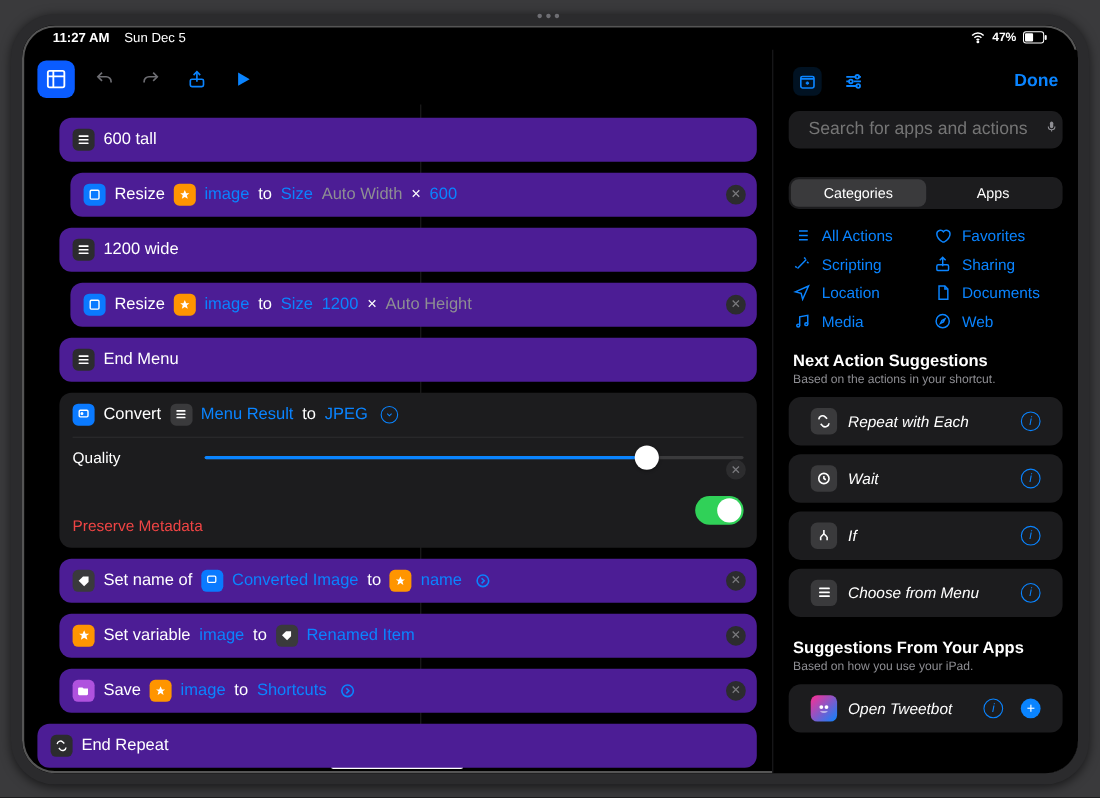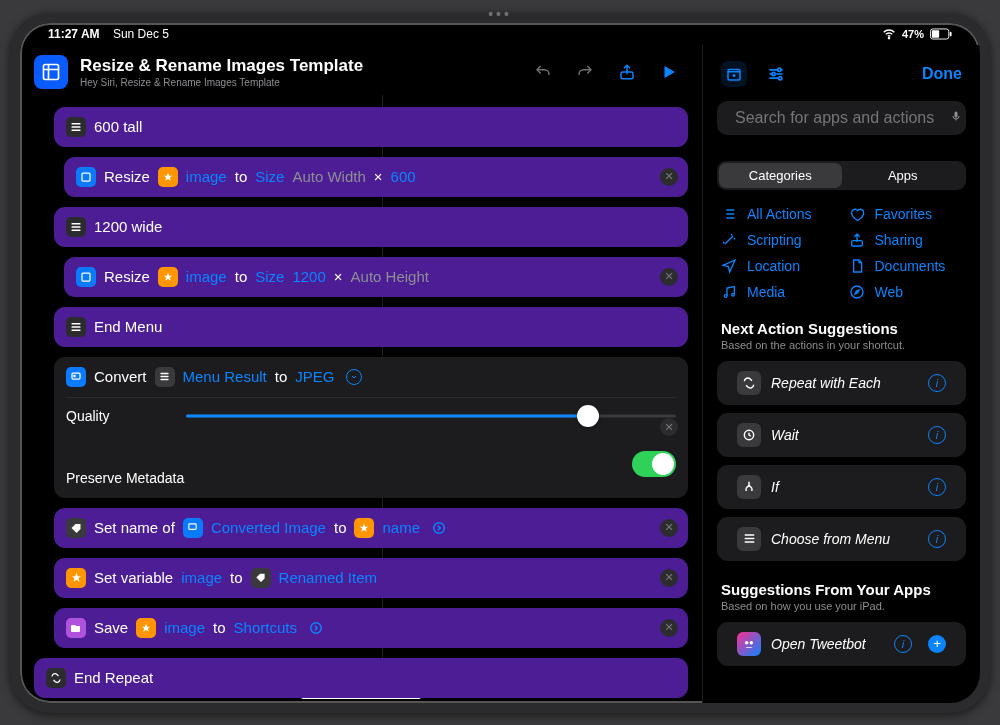--- a/index.html
+++ b/index.html
@@ -143,21 +143,21 @@
 .convert-block .sep { height:1px; background:#2c2c2e; margin:0 12px; }
 .slider-row { padding:8px 12px 8px 12px; display:flex; align-items:center; }
 .slider-row .label { color:#fff; font-size:14px; width:120px; }
 .slider {
   flex:1; height:20px; position:relative;
 }
 .slider .track { position:absolute; left:0; right:0; top:50%; height:3px; background:#3a3a3c; transform:translateY(-50%); border-radius:2px;}
 .slider .fill  { position:absolute; left:0; width:82%; top:50%; height:3px; background:#0a84ff; transform:translateY(-50%); border-radius:2px;}
 .slider .thumb { position:absolute; left:82%; top:50%; width:22px; height:22px; background:#fff; border-radius:50%; transform:translate(-50%,-50%); box-shadow:0 1px 3px rgba(0,0,0,0.4);}
 .toggle-row { padding:8px 12px 12px 12px; display:flex; align-items:center; justify-content:space-between; }
-.toggle-row .label { color:#ffffff; font-size:14px;margin-top:28px; }
+.toggle-row .label { color:#ef4444; font-size:14px;margin-top:28px; }
 .toggle {
   width:44px; height:26px; background:#30d158; border-radius:13px; position:relative;
 }
 .toggle::after { content:""; position:absolute; right:2px; top:2px; width:22px; height:22px; background:#fff; border-radius:50%; }
 
 .home-indicator {
   position:absolute; bottom:4px; left:50%; transform:translateX(-50%);
   width:120px; height:4px; background:#fff; border-radius:3px;
 }
 
@@ -297,24 +297,20 @@
 
     <div class="main-pane">
       <div class="divider-vertical"></div>
 
       <div class="header">
         <div class="app-icon">
           <svg viewBox="0 0 24 24" fill="none" stroke="#fff" stroke-width="2">
               <rect x="3" y="3" width="18" height="18" rx="2"></rect>
               <path d="M3 9h18M9 3v18"></path>
             </svg>
-        </div>
-        <div class="title-block">
-          <h1>Resize &amp; Rename Images Template</h1>
-          <div class="sub">Hey Siri, Resize &amp; Rename Images Template</div>
         </div>
         <div class="header-btn">
           <svg width="18" height="18" viewBox="0 0 24 24" fill="none" stroke="currentColor" stroke-width="2">
               <path d="M9 14L4 9l5-5"></path>
               <path d="M4 9h10a6 6 0 016 6v1"></path>
             </svg>
         </div>
         <div class="header-btn">
           <svg width="18" height="18" viewBox="0 0 24 24" fill="none" stroke="currentColor" stroke-width="2">
               <path d="M15 14l5-5-5-5"></path>

